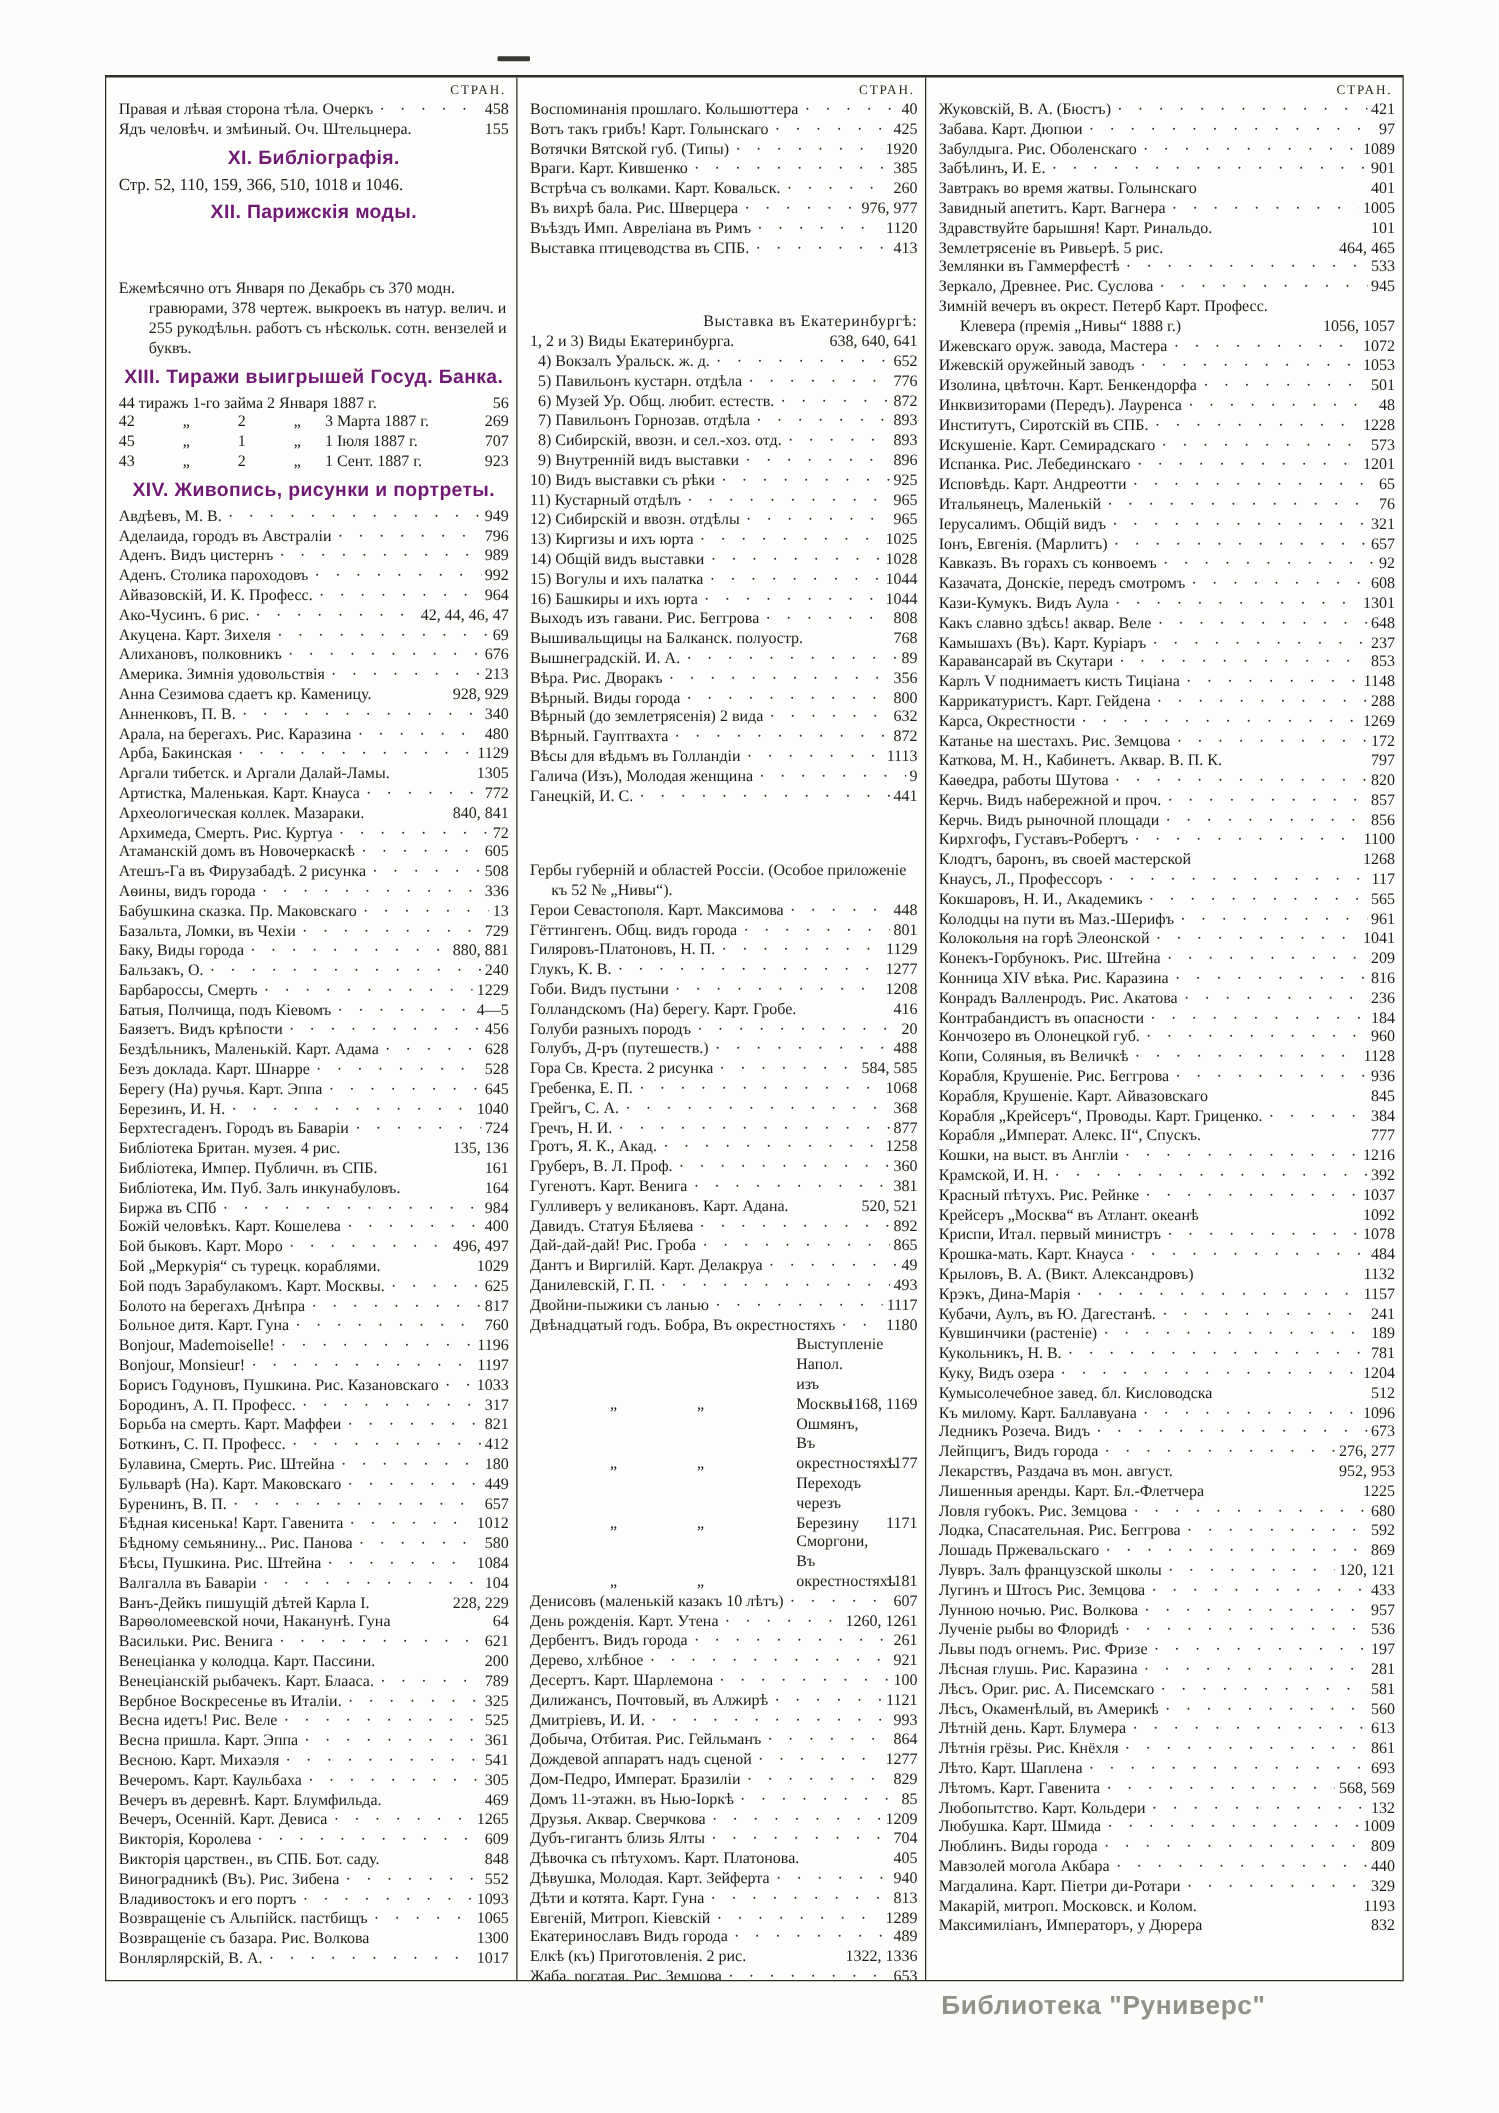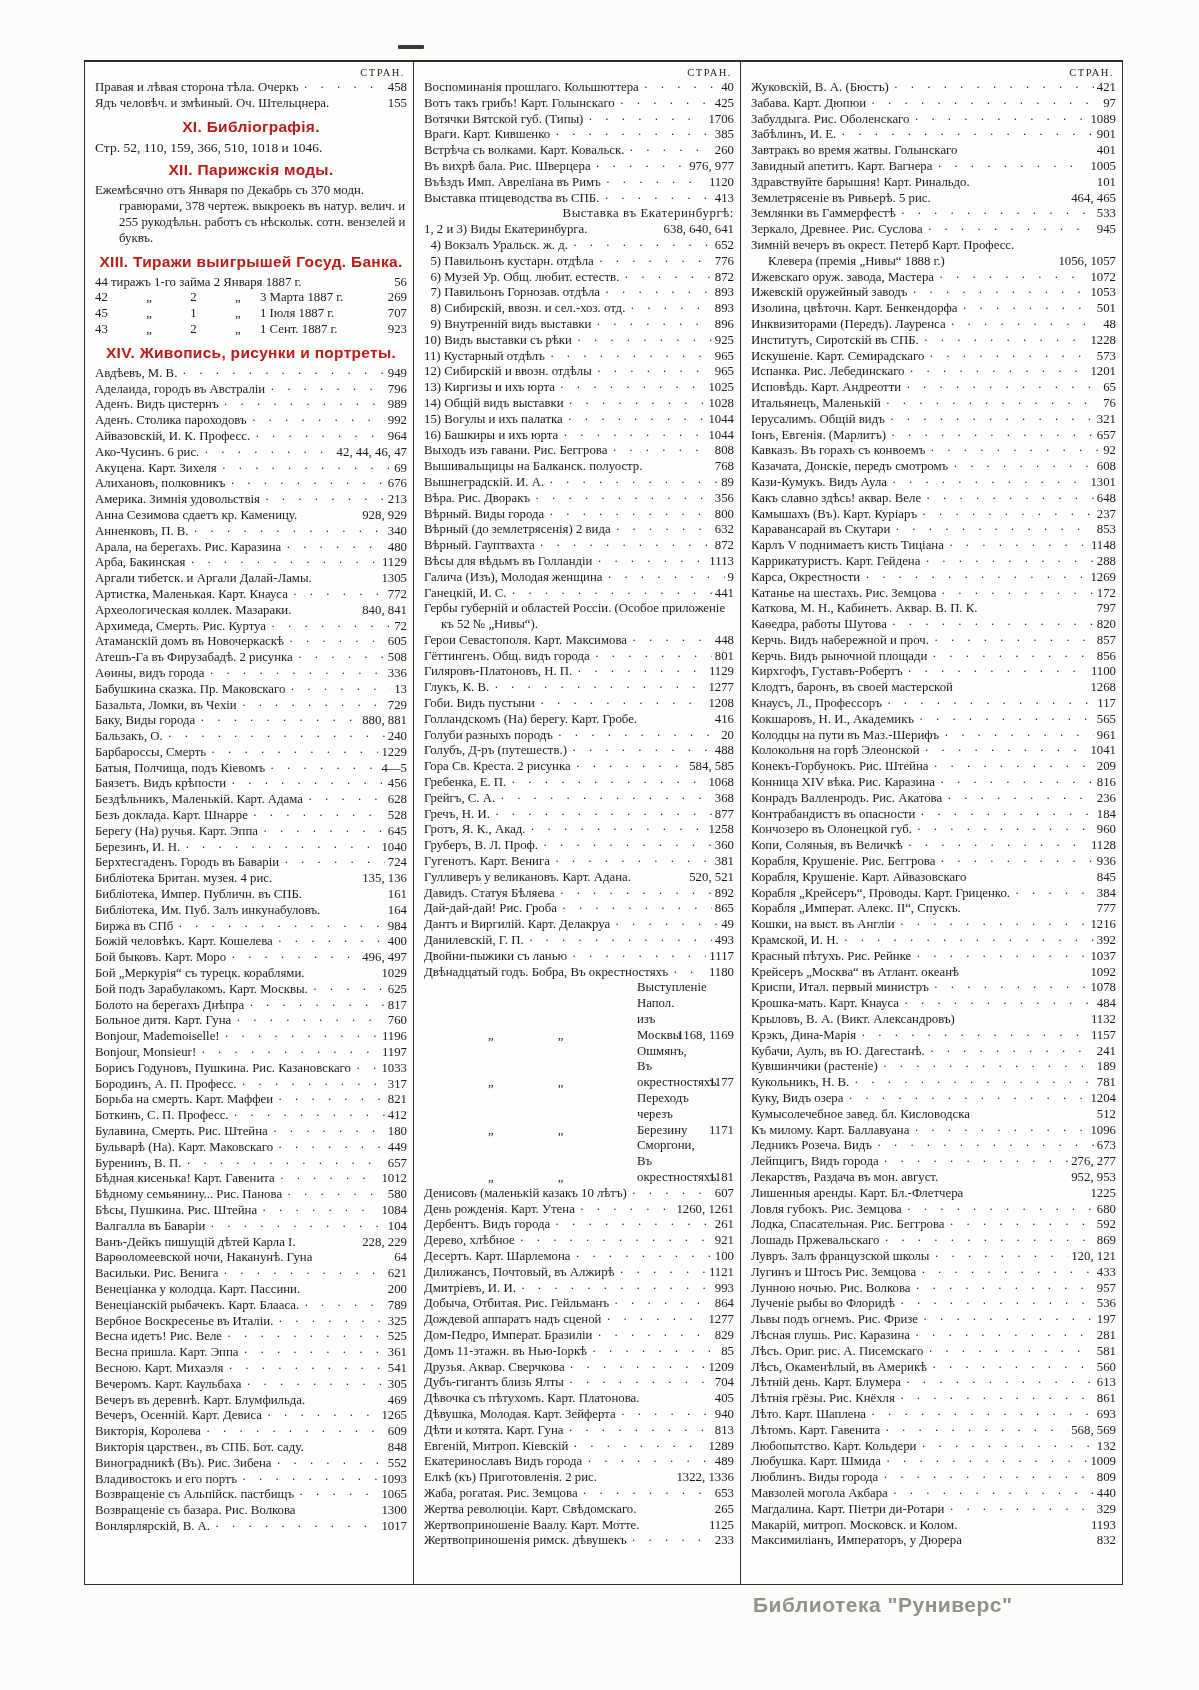--- a/index.html
+++ b/index.html
@@ -28,25 +28,25 @@
   .erow{font-size:12.8px;line-height:15.8px;display:flex;align-items:flex-end;}
   .erow .et{padding-left:17px;text-indent:-17px;min-width:0;}
   .erow .pg{flex:none;white-space:nowrap;padding-left:3px;}
   .dots{flex:1 1 6px;overflow:hidden;white-space:nowrap;min-width:4px;color:#2a2927;}
   .dots::after{content:"· · · · · · · · · · · · · · · · · · · · · · · · · · · · · ·";letter-spacing:4.5px;padding-left:5px;}
   .nodots::after{content:"";}
   
   .r-d .dit{flex:none;width:170px;box-sizing:border-box;padding-left:64px;white-space:pre;}
   .r-d .et{padding-left:0;text-indent:0;margin-left:43px;}
   
-  .brow{font-size:12.8px;line-height:15.8px;display:block;}
+  .brow{font-size:12.8px;line-height:15.8px;display:block;margin-top:44px;}
   .r-h{
     font-family:"Liberation Sans","DejaVu Sans",sans-serif;font-weight:bold;
     font-size:15.5px;line-height:18px;text-align:center;margin:6px 0 4px;
-    letter-spacing:0.3px;color:#b91c1c;
+    letter-spacing:0.3px;color:#701a75;
   }
   .r-n{font-size:13.5px;margin:1px 0 2px;}
   .r-par{padding-left:24px;text-indent:-24px;}
   .r-sub{text-align:right;letter-spacing:0.6px;}
   .r-txt{padding-left:17px;text-indent:-17px;}
   .watermark{
     position:absolute;left:753px;top:1593px;
     font-family:"Liberation Sans","DejaVu Sans",sans-serif;
     font-weight:bold;font-size:21px;letter-spacing:0.5px;
     color:#8f9286;white-space:nowrap;
@@ -478,21 +478,21 @@
             <span class="pg">40</span>
           </div>
           <div class="erow r-e">
             <span class="et">Вотъ такъ грибъ! Карт. Голынскаго</span>
             <span class="dots"></span>
             <span class="pg">425</span>
           </div>
           <div class="erow r-e">
             <span class="et">Вотячки Вятской губ. (Типы)</span>
             <span class="dots"></span>
-            <span class="pg">1706</span>
+            <span class="pg">1920</span>
           </div>
           <div class="erow r-e">
             <span class="et">Враги. Карт. Кившенко</span>
             <span class="dots"></span>
             <span class="pg">385</span>
           </div>
           <div class="erow r-e">
             <span class="et">Встрѣча съ волками. Карт. Ковальск.</span>
             <span class="dots"></span>
             <span class="pg">260</span>

